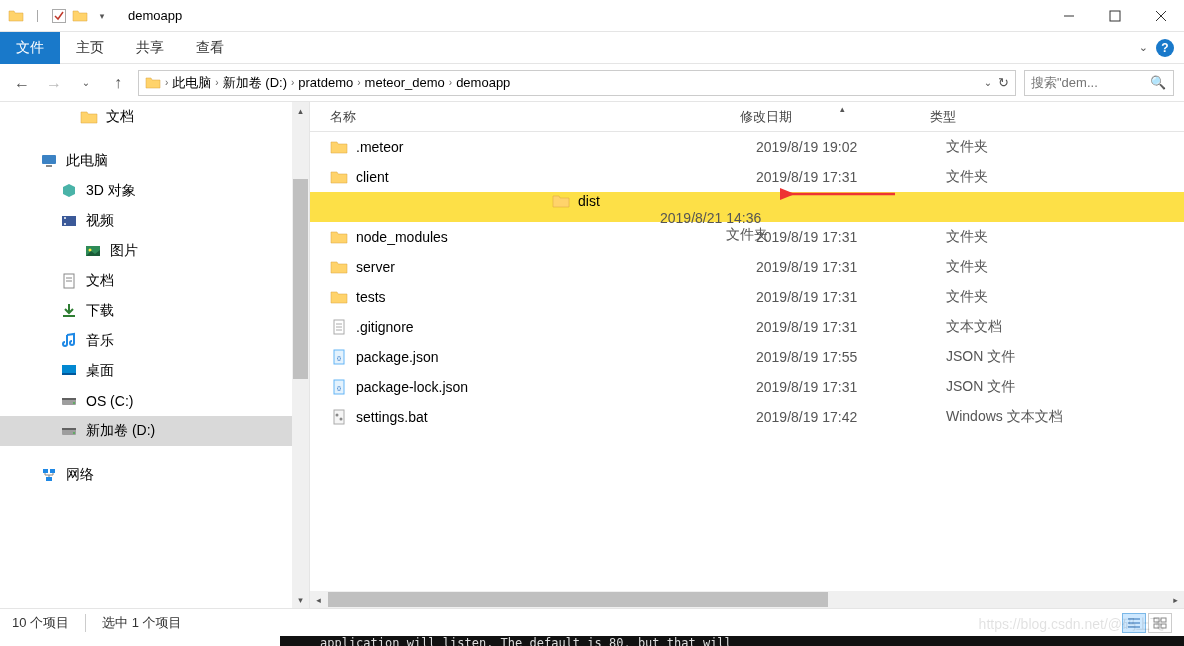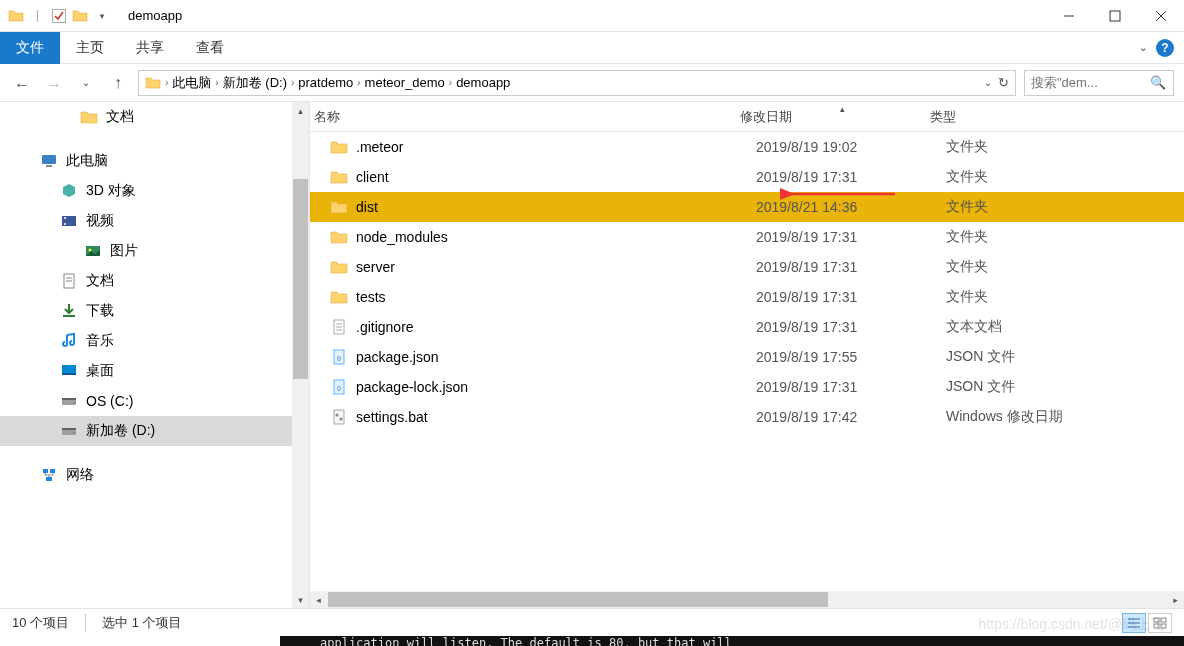--- a/index.html
+++ b/index.html
@@ -32,28 +32,28 @@
 .sidebar { width: 310px; border-right: 1px solid #e5e5e5; overflow-y: auto; position: relative; }
 .tree-item { height: 30px; display: flex; align-items: center; font-size: 14px; color: #000; gap: 8px; }
 .tree-item.selected { background: #d9d9d9; }
 .tree-icon { width: 18px; height: 18px; display: inline-flex; align-items: center; justify-content: center; }
 .scrollbar-v { position: absolute; right: 0; top: 0; width: 17px; height: 100%; background: #f0f0f0; }
 .scroll-arrow { width: 17px; height: 17px; display: flex; align-items: center; justify-content: center; font-size: 9px; color: #555; background: #f0f0f0; }
 .scroll-thumb { width: 15px; margin: 0 1px; background: #c0c0c0; }
 
 .content { flex: 1; display: flex; flex-direction: column; position: relative; }
 .col-headers { height: 30px; display: flex; align-items: center; border-bottom: 1px solid #e5e5e5; font-size: 13px; color: #444; }
-.col-name { width: 430px; padding-left: 4px; }
+.col-name { width: 430px; padding-left: 20px; }
 .col-date { width: 190px; }
 .col-type { flex: 1; }
 .sort-caret { font-size: 9px; color: #555; position: absolute; left: 530px; top: 2px; }
 
 .file-list { flex: 1; overflow: hidden; }
 .file-row { height: 30px; display: flex; align-items: center; font-size: 14px; color: #000; }
-.file-row.selected { background: #eab308; }
+.file-row.selected { background: #fde047; flex-direction: column; }
 .file-row .fname { width: 430px; padding-left: 20px; display: flex; align-items: center; gap: 8px; }
 .file-row .fdate { width: 190px; color: #555; margin-left: 16px; }
 .file-row .ftype { flex: 1; color: #555; }
 .file-icon { width: 18px; height: 18px; display: inline-flex; }
 
 .arrow-annotation { position: absolute; left: 470px; top: 82px; pointer-events: none; }
 
 .scrollbar-h { height: 17px; background: #f0f0f0; display: flex; align-items: center; }
 .scrollbar-h .scroll-arrow { height: 17px; width: 17px; }
 .scrollbar-h .scroll-thumb-h { height: 15px; width: 500px; background: #c0c0c0; margin: 1px; }
@@ -404,21 +404,21 @@
             <span class="file-icon">
               <svg width="18" height="18" viewBox="0 0 18 18">
                 <rect x="4" y="2" width="10" height="14" fill="#f5f5f5" stroke="#aaa"></rect>
                 <circle cx="7" cy="7" r="1.5" fill="#888"></circle>
                 <circle cx="11" cy="11" r="1.5" fill="#888"></circle>
               </svg>
             </span>
             <span>settings.bat</span>
           </div>
           <div class="fdate">2019/8/19 17:42</div>
-          <div class="ftype">Windows 修改日期</div>
+          <div class="ftype">Windows 文本文档</div>
         </div>
       </div>
 
     <svg class="arrow-annotation" width="120" height="20">
       <defs>
           <marker id="ah" markerWidth="10" markerHeight="8" refX="2" refY="4" orient="auto">
             <path d="M10 0L0 4l10 4z" fill="#e33"></path>
           </marker>
         </defs>
       <line x1="115" y1="10" x2="10" y2="10" stroke="#e33" stroke-width="2.5" marker-end="url(#ah)"></line>

